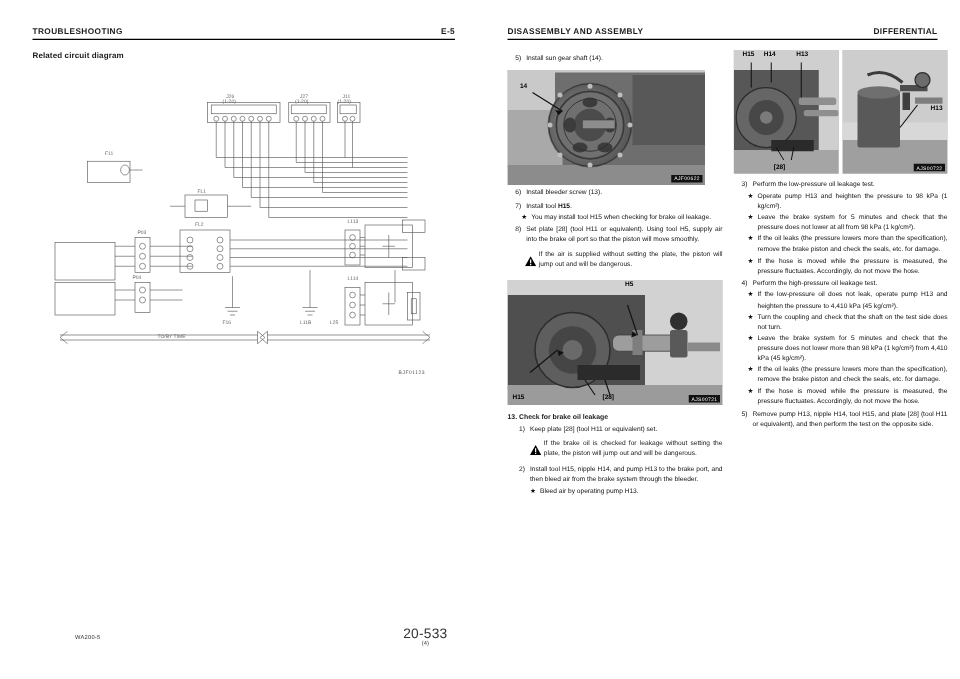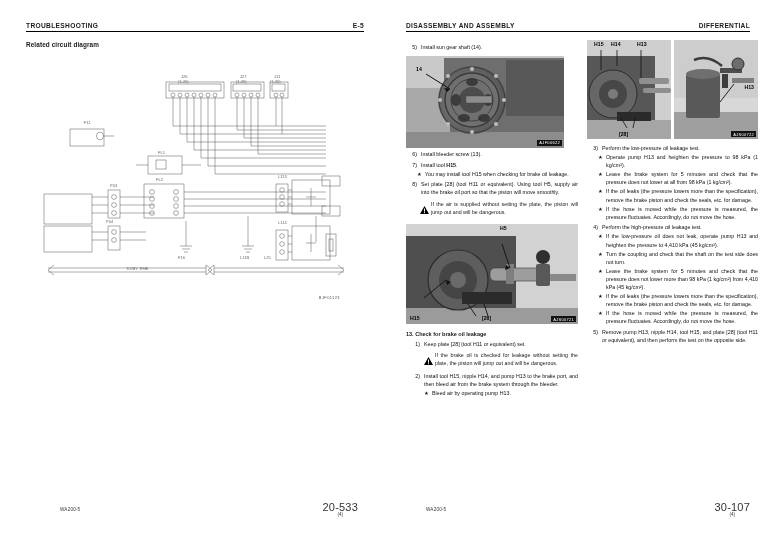--- a/index.html
+++ b/index.html
@@ -452,24 +452,15 @@
           <span class="tx">If the hose is moved while the pressure is measured, the pressure fluctuates. Accordingly, do not move the hose.</span>
         </div>
 
         <div class="num-item para">
           <span class="n">5)</span>
           <span class="tx">Remove pump H13, nipple H14, tool H15, and plate [28] (tool H11 or equivalent), and then perform the test on the opposite side.</span>
         </div>
       </div>
     </div>
 
-    <div class="footer">
-      <div class="inner">
-        <div class="fmodel" style="left:42px;top:6px;">WA200-5</div>
-        <div class="fpage" style="right:18px;top:0;">
-          <div class="big">30-107</div>
-          <div class="sub">(4)</div>
-        </div>
-      </div>
-    </div>
   </div>
 
 </div>
 
 </body></html>

